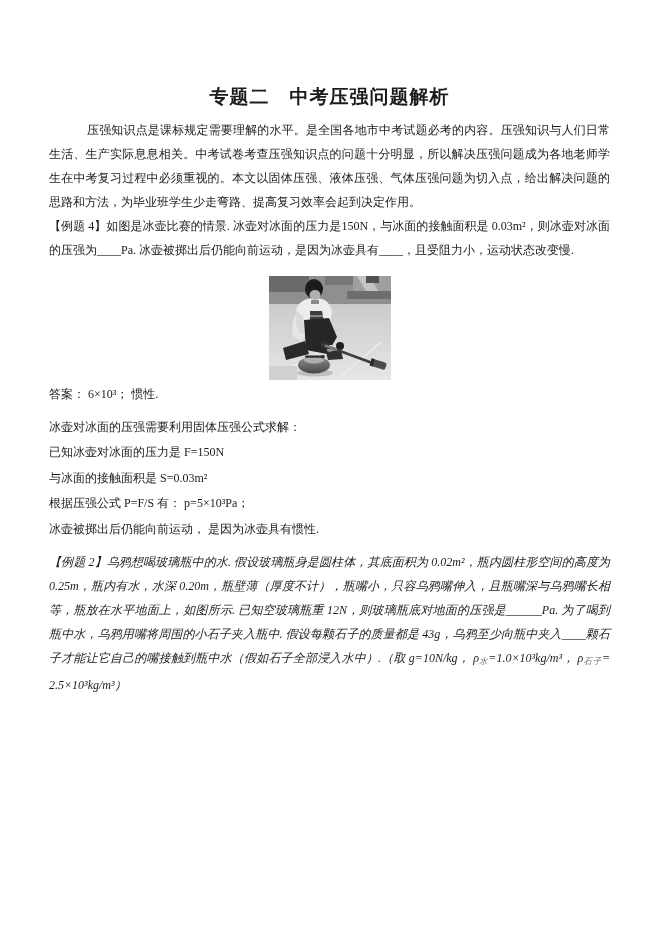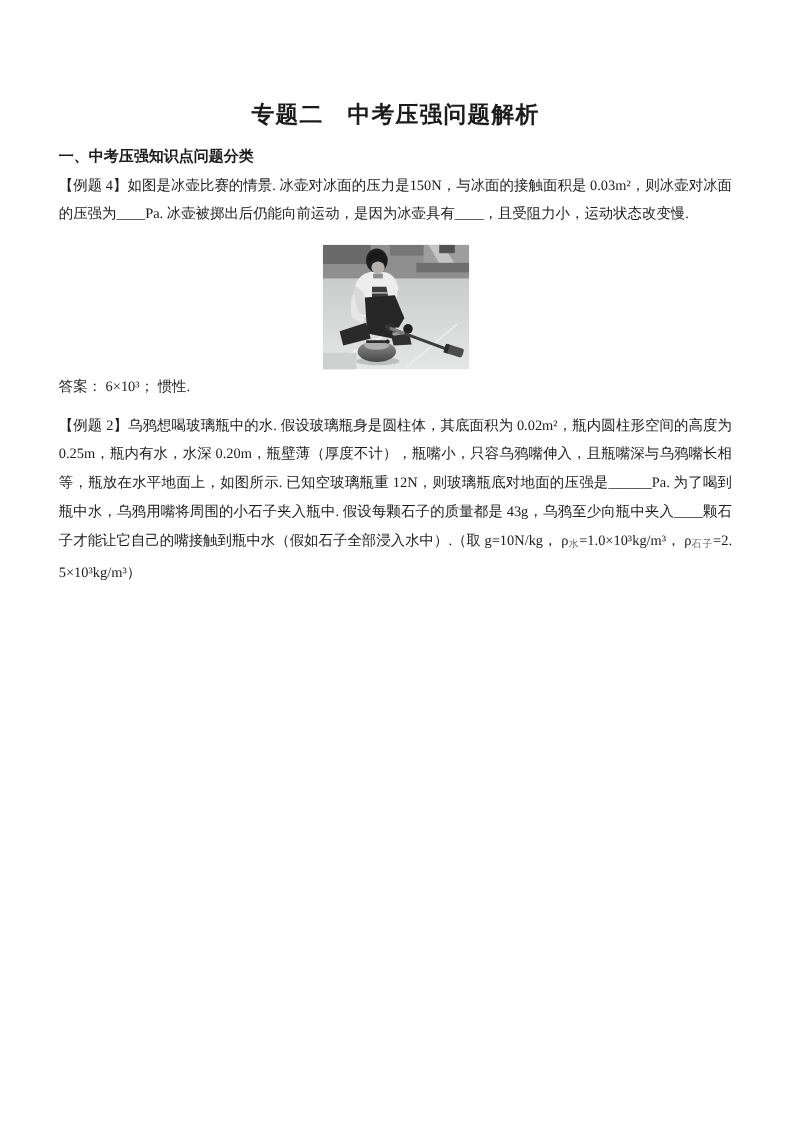--- a/index.html
+++ b/index.html
@@ -42,21 +42,21 @@
     text-align: center;
     line-height: 0;
   }
   .photo-wrap svg { display: inline-block; }
   .solution { margin-top: 9px; }
   .sol-line {
     font-size: 12px;
     line-height: 25.4px;
     text-align: left;
   }
-  .ex2 { margin-top: 8px; }
+  .ex2 { margin-top: 8px; font-style: italic; }
   .sub {
     font-size: 8.5px;
     color: #6a6a6a;
     vertical-align: -2px;
     letter-spacing: 0.5px;
   }
   .page-number {
     position: absolute;
     left: 0; right: 0;
     top: 870px;
@@ -65,22 +65,22 @@
     color: #2a2a2a;
   }
 </style>
 </head>
 <body>
 
 <div class="page">
 
   <h1 class="doc-title">专题二　中考压强问题解析</h1>
 
+  <p class="para indent">压强知识点是课标规定需要理解的水平。是全国各地市中考试题必考的内容。压强知识与人们日常生活、生产实际息息相关。中考试卷考查压强知识点的问题十分明显，所以解决压强问题成为各地老师学生在中考复习过程中必须重视的。本文以固体压强、液体压强、气体压强问题为切入点，给出解决问题的思路和方法，为毕业班学生少走弯路、提高复习效率会起到决定作用。</p>
 
-  <p class="heading">一、中考压强知识点问题分类</p>
 
 
   <p class="para"><span>【例题 4】</span><span>如图是冰壶比赛的情景. 冰壶对冰面的压力是150N，与冰面的接触面积是 0.03m²，则冰壶对冰面的压强为____Pa. 冰壶被掷出后仍能向前运动，是因为冰壶具有____，且受阻力小，运动状态改变慢.</span></p>
 
   <div class="photo-wrap">
     <svg width="122" height="104" viewBox="0 0 122 104" xmlns="http://www.w3.org/2000/svg">
       <defs>
         <linearGradient id="iceGrad" x1="0" y1="0" x2="0" y2="1">
           <stop offset="0" stop-color="#c9cccb"></stop>
           <stop offset="1" stop-color="#e5e7e6"></stop>
@@ -147,18 +147,25 @@
         <ellipse cx="45" cy="83.5" rx="10.5" ry="4" fill="#aeaeae"></ellipse>
         <rect x="36" y="79.6" width="18" height="2.2" rx="1.1" fill="#2d2d2d"></rect>
         <circle cx="54" cy="80.7" r="1.8" fill="#2d2d2d"></circle>
       </g>
     </svg>
   </div>
 
   <p class="para"><span class="bold-label">答案：</span><span> 6×10³； 惯性.</span></p>
 
 
+  <div class="solution">
+    <div class="sol-line">冰壶对冰面的压强需要利用固体压强公式求解：</div>
+    <div class="sol-line">已知冰壶对冰面的压力是 F=150N</div>
+    <div class="sol-line">与冰面的接触面积是 S=0.03m²</div>
+    <div class="sol-line">根据压强公式 P=F/S 有： p=5×10³Pa；</div>
+    <div class="sol-line">冰壶被掷出后仍能向前运动， 是因为冰壶具有惯性.</div>
+  </div>
 
   <p class="para ex2"><span>【例题 2】</span><span>乌鸦想喝玻璃瓶中的水. 假设玻璃瓶身是圆柱体，其底面积为 0.02m²，瓶内圆柱形空间的高度为0.25m，瓶内有水，水深 0.20m，瓶壁薄（厚度不计），瓶嘴小，只容乌鸦嘴伸入，且瓶嘴深与乌鸦嘴长相等，瓶放在水平地面上，如图所示. 已知空玻璃瓶重 12N，则玻璃瓶底对地面的压强是______Pa. 为了喝到瓶中水，乌鸦用嘴将周围的小石子夹入瓶中. 假设每颗石子的质量都是 43g，乌鸦至少向瓶中夹入____颗石子才能让它自己的嘴接触到瓶中水（假如石子全部浸入水中）.（取 g=10N/kg， ρ</span><span class="sub">水</span><span>=1.0×10³kg/m³， ρ</span><span class="sub">石子</span><span>=2.5×10³kg/m³）</span></p>
 
   <div class="page-number">1</div>
 
 </div>
 
 </body></html>

